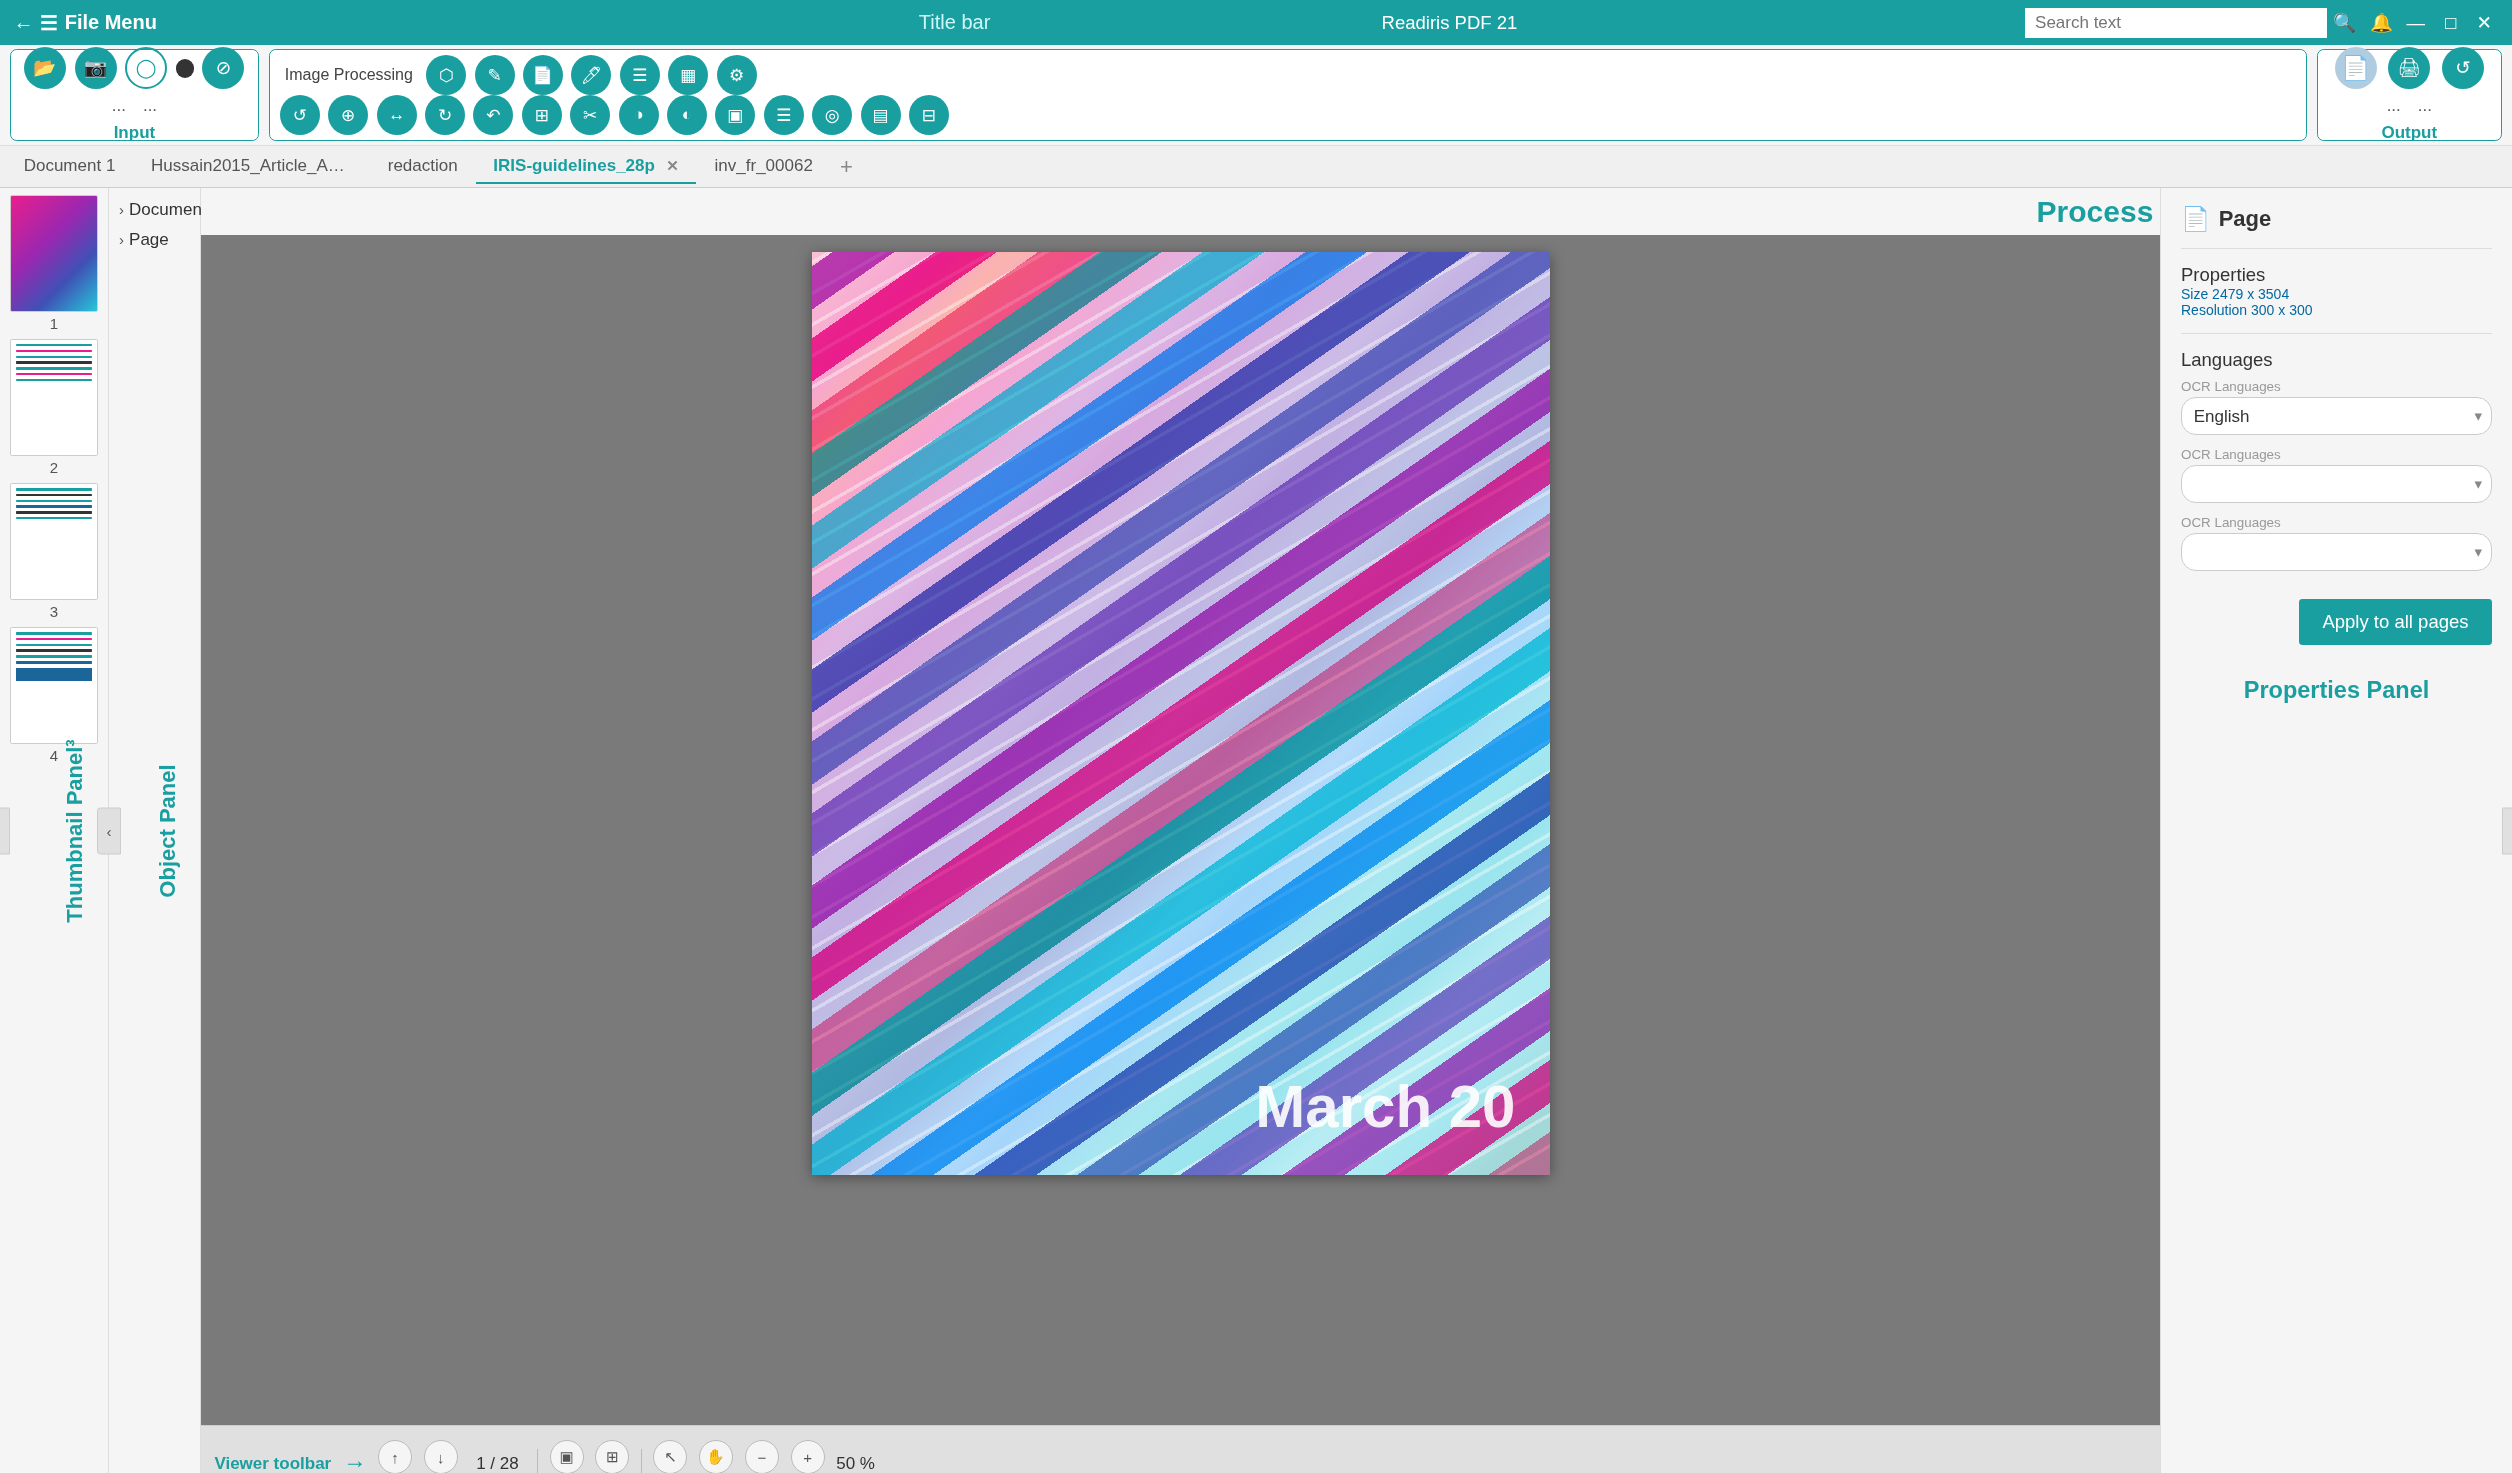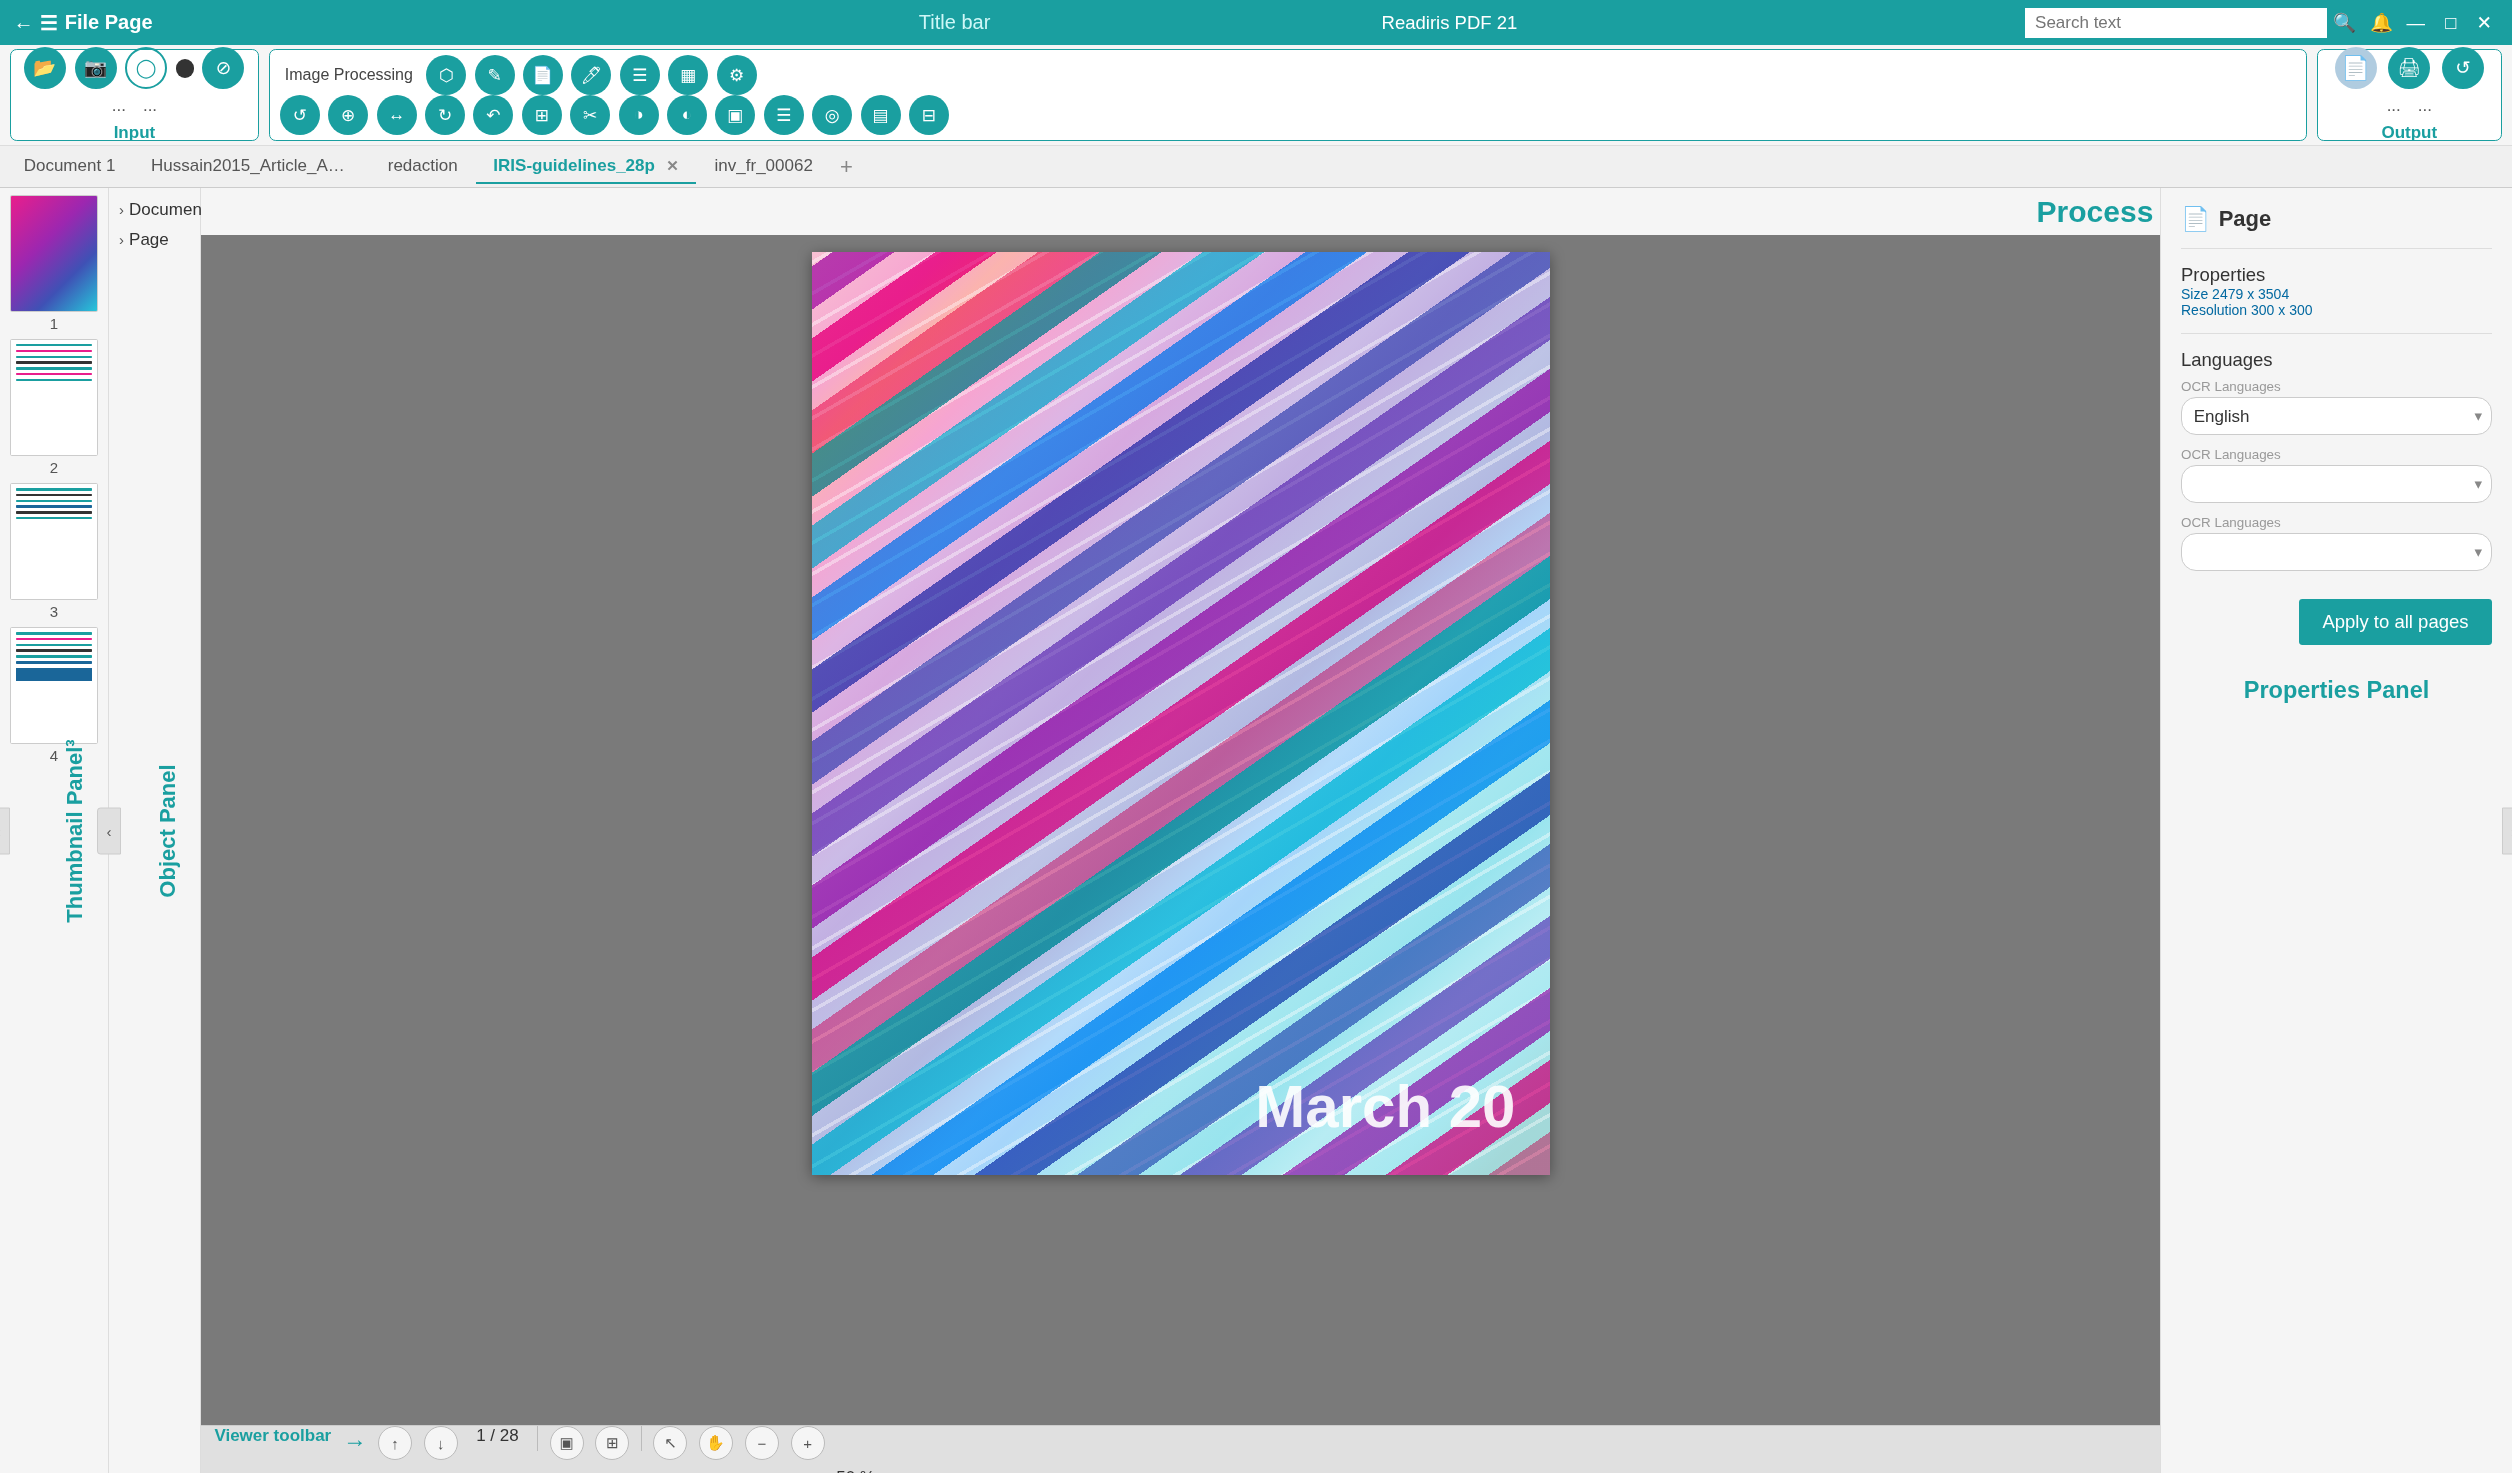--- a/index.html
+++ b/index.html
@@ -118,21 +118,21 @@
       background:
         repeating-linear-gradient(
           -30deg,
           transparent 0px, transparent 23.5px,
           rgba(255,255,255,0.4) 23.5px, rgba(255,255,255,0.4) 27px
         );
     }
 
     
     #viewer-toolbar {
-      height: 49px; background: #e0e0e0; border-top: 0.8px solid #ccc; display: flex; align-items: flex-start; padding: 0 13.4px; gap: 11.7px;
+      height: 49px; background: #e0e0e0; border-top: 0.8px solid #ccc; display: flex; align-items: flex-end; padding: 0 13.4px; gap: 11.7px;
     }
     .vt-label { font-size: 17px; color: #1a9fa0; font-weight: bold; }
     .vt-arrow { color: #1a9fa0; font-size: 23.5px; }
     .vt-page-info { font-size: 17px; color: #333; padding: 0 6.7px; }
     .vt-divider { width: 0.8px; height: 25px; background: #bbb; }
     .vt-zoom { font-size: 17px; color: #333; margin-top: 42px; }
     .vt-btn-circle { width: 34px; height: 34px; border-radius: 50%; border: 0.8px solid #bbb; background: #f5f5f5; display: flex; align-items: center; justify-content: center; font-size: 15px; color: #555; cursor: pointer; }
 
     
     #properties-panel {
@@ -182,21 +182,21 @@
     .tl.blue { background: #1a6699; }
     .tl.dark { background: #333; }
   </style>
 </head>
 <body>
 
 <div id="title-bar">
   <div class="file-menu">
     <span>←</span>
     <span>☰</span>
-    <span>File Page</span>
+    <span>File Menu</span>
   </div>
   <div class="app-title" style="left:38%; color:#cef7f7; font-size:20px;">Title bar</div>
   <div style="position:absolute; left:55%; font-size:18.5px; color:white;">Readiris PDF 21</div>
   <div class="search-area">
     <input class="search-box" type="text" placeholder="Search text" style="">
     <span style="color:white; font-size:18.5px; cursor:pointer;">🔍</span>
     <span style="color:white; font-size:18.5px; cursor:pointer; margin-left:6.7px;">🔔</span>
     <span class="win-btn">—</span>
     <span class="win-btn">□</span>
     <span class="win-btn">✕</span>

